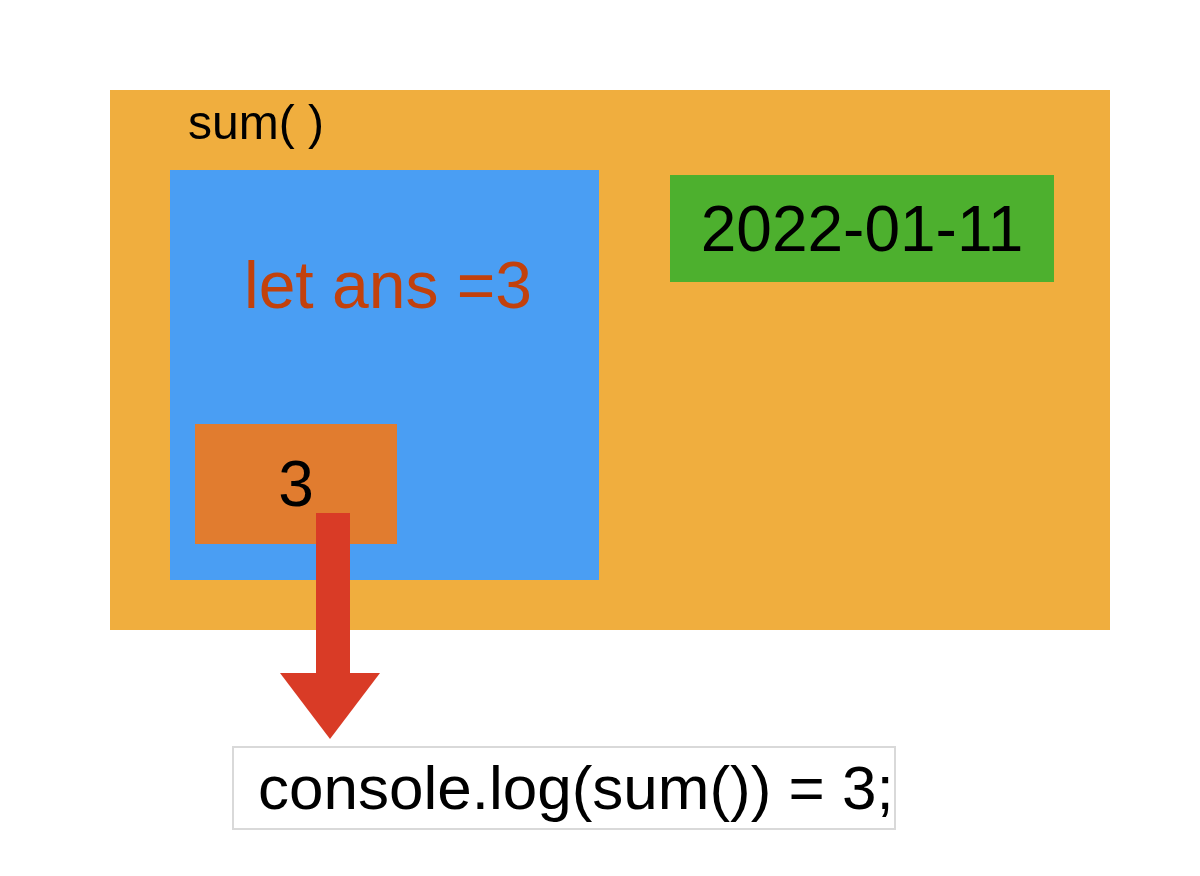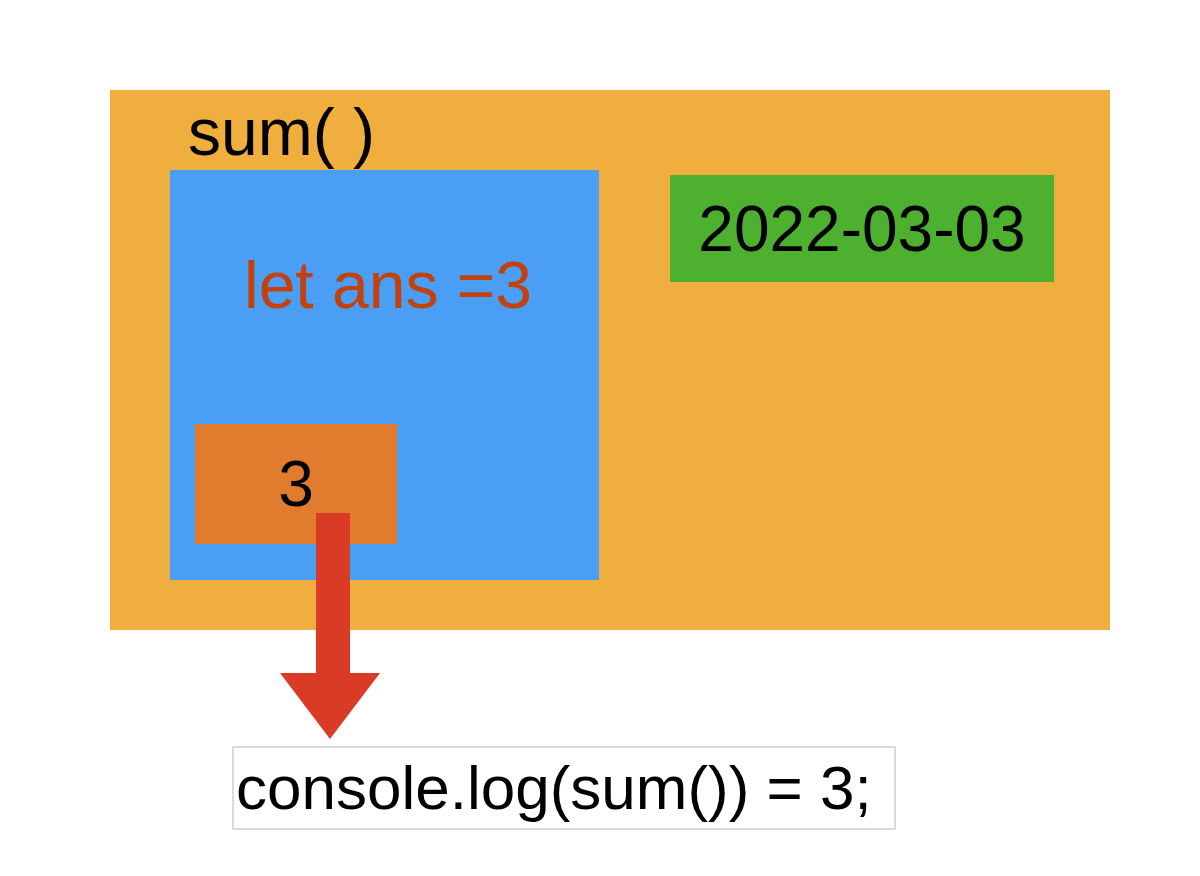--- a/index.html
+++ b/index.html
@@ -13,21 +13,21 @@
     font-family: "Liberation Sans", sans-serif;
     color: #000000;
   }
   .shape { position: absolute; }
   .outer-scope {
     left: 110px; top: 90px;
     width: 1000px; height: 540px;
   }
   .function-label {
     left: 188px; top: 99px;
-    font-size: 66px; line-height: 1;
+    font-size: 48px; line-height: 1;
     white-space: pre;
   }
   .inner-scope {
     left: 170px; top: 170px;
     width: 429px; height: 410px;
   }
   .variable-label {
     left: 244px; top: 252px;
     font-size: 66px; line-height: 1;
     white-space: pre;
@@ -45,42 +45,42 @@
     font-size: 64px; line-height: 1;
   }
   .return-arrow {
     left: 280px; top: 513px;
     width: 100px; height: 226px;
   }
   .console-box {
     left: 232px; top: 746px;
     width: 664px; height: 84px;
     display: flex; align-items: center;
-    padding-left: 2px;
+    padding-left: 24px;
     border: 2px solid #d9d9d9;
     background: #ffffff;
     font-size: 62px; line-height: 1;
     white-space: pre;
   }
 </style>
 </head>
 <body>
 
 <div class="canvas" style="background: rgb(255, 255, 255);">
 
   <div class="shape outer-scope" style="background: rgb(240, 174, 62);"></div>
 
   <div class="shape function-label" style="color: rgb(0, 0, 0);">sum( )</div>
 
   <div class="shape inner-scope" style="background: rgb(74, 158, 243);"></div>
 
   <div class="shape variable-label" style="color: #c2410c;">let ans =3</div>
 
   <div class="shape date-badge" style="background: rgb(77, 176, 46);">
-    <span>2022-03-03</span>
+    <span>2022-01-11</span>
   </div>
 
   <div class="shape return-box" style="background: rgb(225, 124, 47);">
     <span>3</span>
   </div>
 
   <svg class="shape return-arrow" viewBox="0 0 100 226" width="100" height="226" aria-hidden="true">
     <rect x="36" y="0" width="34" height="162" fill="#D93B26"></rect>
     <polygon points="0,160 100,160 50,226" fill="#D93B26"></polygon>
   </svg>

